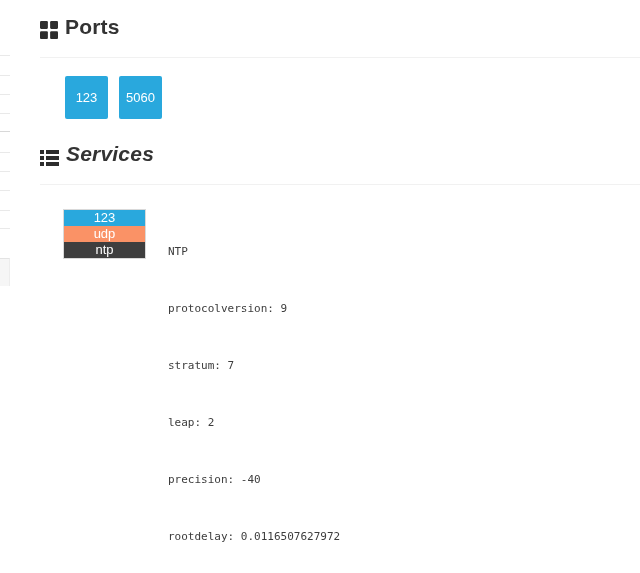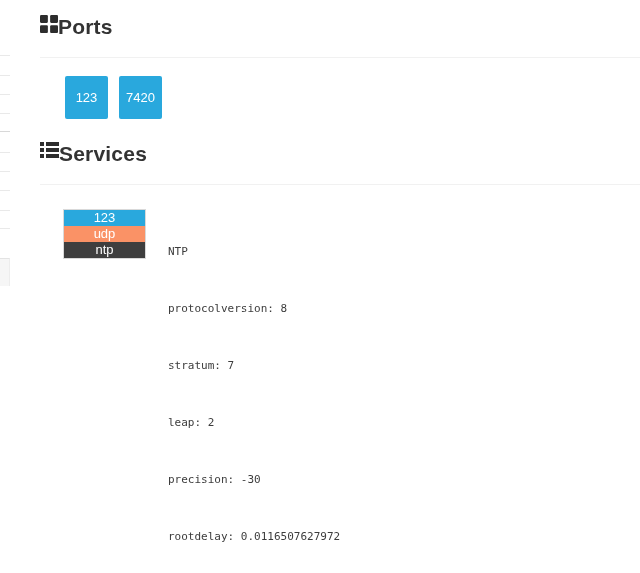--- a/index.html
+++ b/index.html
@@ -19,25 +19,25 @@
   .edge-line.dark { background: #d8d8d8; }
   .edge-box {
     position: absolute; left: 0; top: 258px; width: 10px; height: 28px;
     background: #f6f6f6; border-top: 1px solid #e3e3e3; border-right: 1px solid #ededed;
   }
 
   .content { position: absolute; left: 40px; top: 0; right: 0; }
 
   
   .section-header {
-    display: flex; align-items: flex-start; 
+    display: flex; align-items: flex-end; gap: 7px;
     height: 24px;
   }
   .section-header.first { margin-top: 15px; }
-  .section-header.later { margin-top: 23px; }
+  .section-header.later { margin-top: 23px; font-style: italic; }
   .section-title {
     font-size: 21px; font-weight: bold; color: #333333; letter-spacing: 0.2px;
   }
   .hdr-icon svg { display: block; fill: #2d2d2d; }
 
   .section-rule {
     border: 0; border-top: 1px solid #f1f1f1;
     margin: 18px 0 0 0;
   }
 
@@ -104,21 +104,21 @@
         <rect x="0" y="9" width="7" height="7" rx="1"></rect>
         <rect x="9" y="9" width="7" height="7" rx="1"></rect>
       </svg>
     </span>
     <span class="section-title">Ports</span>
   </div>
   <hr class="section-rule">
 
   <div class="ports-row">
     <div class="port-square">123</div>
-    <div class="port-square">7420</div>
+    <div class="port-square">5060</div>
   </div>
 
   <div class="section-header later">
     <span class="hdr-icon">
       <svg width="19" height="16" viewBox="0 0 19 16">
         <rect x="0" y="0" width="4" height="4"></rect>
         <rect x="6" y="0" width="13" height="4"></rect>
         <rect x="0" y="6" width="4" height="4"></rect>
         <rect x="6" y="6" width="13" height="4"></rect>
         <rect x="0" y="12" width="4" height="4"></rect>
@@ -130,24 +130,24 @@
   <hr class="section-rule">
 
   <div class="service-entry pt-large">
     <div class="badge-stack">
       <div class="badge port">123</div>
       <div class="badge transport">udp</div>
       <div class="badge service">ntp</div>
     </div>
     <div class="banner">
       <div>NTP</div>
-      <div>protocolversion: 8</div>
+      <div>protocolversion: 9</div>
       <div>stratum: 7</div>
       <div>leap: 2</div>
-      <div>precision: -30</div>
+      <div>precision: -40</div>
       <div>rootdelay: 0.0116507627972</div>
       
       
       
       
     </div>
   </div>
 
 </div>
 

